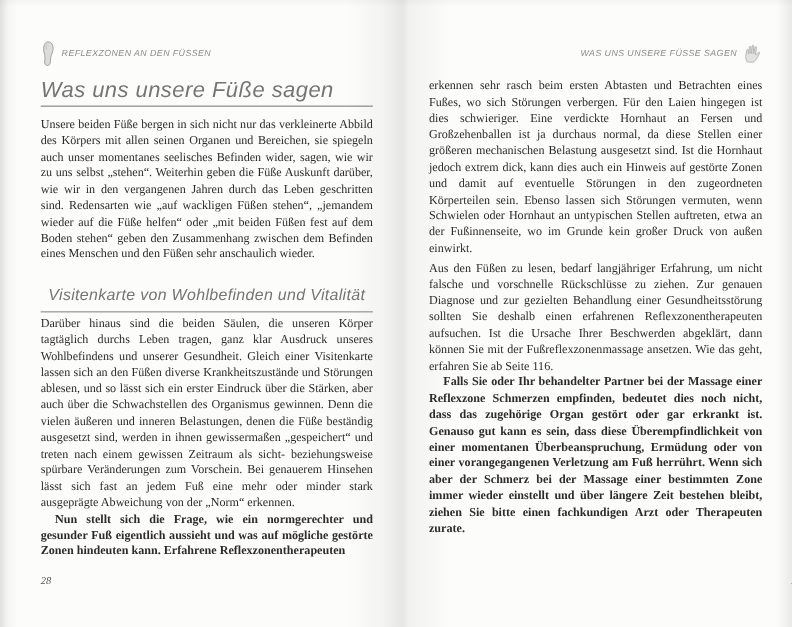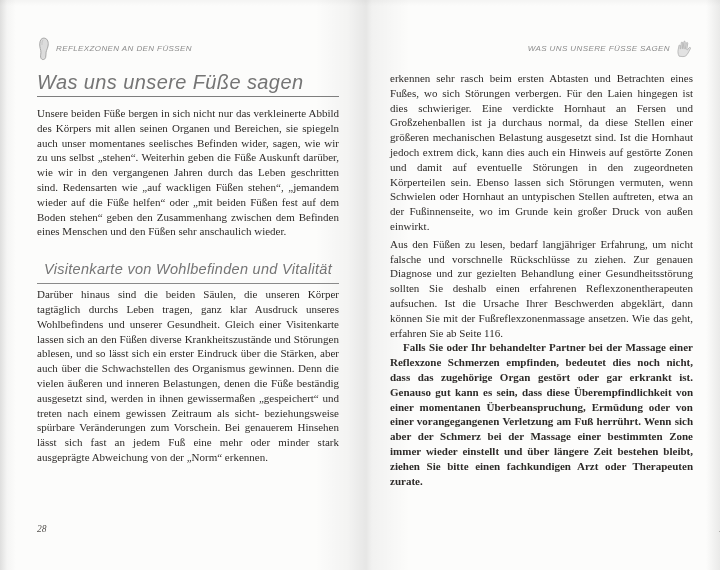--- a/index.html
+++ b/index.html
@@ -83,20 +83,21 @@
       <span class="rh-text">REFLEXZONEN AN DEN FÜSSEN</span>
     </div>
 
     <h1 class="chapter-title">Was uns unsere Füße sagen</h1>
 
     <p class="body-par par-first">Unsere beiden Füße bergen in sich nicht nur das verkleinerte Abbild des Körpers mit allen seinen Organen und Bereichen, sie spiegeln auch unser momentanes seelisches Befinden wider, sagen, wie wir zu uns selbst „stehen“. Weiterhin geben die Füße Auskunft darüber, wie wir in den vergangenen Jahren durch das Leben geschritten sind. Redensarten wie „auf wackligen Füßen stehen“, „jemandem wieder auf die Füße helfen“ oder „mit beiden Füßen fest auf dem Boden stehen“ geben den Zusammenhang zwischen dem Befinden eines Menschen und den Füßen sehr anschaulich wieder.</p>
 
     <h2 class="section-heading">Visitenkarte von Wohlbefinden und Vitalität</h2>
 
     <p class="body-par after-heading">Darüber hinaus sind die beiden Säulen, die unseren Körper tagtäglich durchs Leben tragen, ganz klar Ausdruck unseres Wohlbefindens und unserer Gesundheit. Gleich einer Visitenkarte lassen sich an den Füßen diverse Krankheitszustände und Störungen ablesen, und so lässt sich ein erster Eindruck über die Stärken, aber auch über die Schwachstellen des Organismus gewinnen. Denn die vielen äußeren und inneren Belastungen, denen die Füße beständig ausgesetzt sind, werden in ihnen gewissermaßen „gespeichert“ und treten nach einem gewissen Zeitraum als sicht- beziehungsweise spürbare Veränderungen zum Vorschein. Bei genauerem Hinsehen lässt sich fast an jedem Fuß eine mehr oder minder stark ausgeprägte Abweichung von der „Norm“ erkennen.</p>
+    <p class="body-par indented">Nun stellt sich die Frage, wie ein normgerechter und gesunder Fuß eigentlich aussieht und was auf mögliche gestörte Zonen hindeuten kann. Erfahrene Reflexzonentherapeuten</p>
   </div>
 
   <div class="col col-right">
     <div class="running-header rh-right">
       <span class="rh-text">WAS UNS UNSERE FÜSSE SAGEN</span>
       <span class="icon">
         <svg viewBox="0 0 20 21" width="17" height="18" aria-hidden="true">
           <path d="M4.6 19.6 C3.1 17.6 2.3 14.6 2.7 12.1 L3.1 7.2 C3.2 6.1 4.7 6.2 4.7 7.2 L4.9 10.7 L5.7 10.6 L5.4 3.7 C5.35 2.5 7.0 2.4 7.1 3.6 L7.6 10.2 L8.4 10.2 L8.3 2.3 C8.3 1.1 10.0 1.1 10.0 2.3 L10.2 10.2 L11.0 10.2 L11.4 3.4 C11.5 2.2 13.1 2.3 13.1 3.5 L12.8 11.0 L13.5 11.2 L15.3 8.4 C16.0 7.4 17.4 8.2 16.9 9.3 L14.7 14.7 C13.6 17.6 11.6 19.6 9.1 19.6 Z" fill="#e2e2e2" stroke="#a8a8a8" stroke-width="0.8"></path>
         </svg>
       </span>

